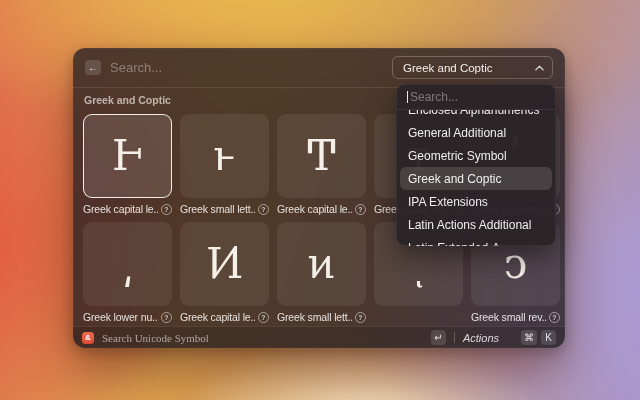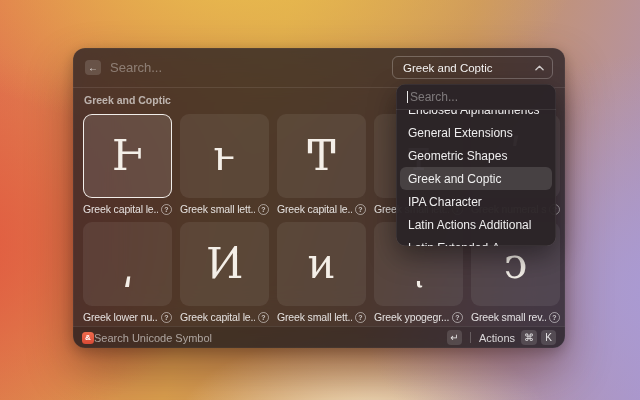--- a/index.html
+++ b/index.html
@@ -116,30 +116,30 @@
     background: rgba(0,0,0,0.14);
     border-radius: 0 0 12px 12px;
     display: flex; align-items: center; padding: 0 9px; font-size: 11px;
   }
   .ext-icon {
     width: 12px; height: 12px; border-radius: 3.5px;
     background: linear-gradient(180deg, #ef6a4c, #d94a35);
     display: flex; align-items: center; justify-content: center;
     font-size: 8px; font-weight: 700; color: #fff;
   }
-  .ext-name { color: rgba(255,255,255,0.55); flex: 1; }
+  .ext-name { margin-left: 8px; color: rgba(255,255,255,0.55); flex: 1; font-family: Liberation Serif, serif; }
   .primary-action { font-weight: 600; color: rgba(255,255,255,0.96); margin-right: 6px; }
   .key-box {
     min-width: 15px; height: 15px; padding: 0 3px; border-radius: 4px;
     background: rgba(255,255,255,0.13); color: rgba(255,255,255,0.85);
     display: flex; align-items: center; justify-content: center; font-size: 10px;
     cursor: pointer;
   }
   .bar-divider { width: 1px; height: 11px; background: rgba(255,255,255,0.22); margin: 0 8px; }
-  .actions-label { color: rgba(255,255,255,0.8); margin-right: 6px; cursor: pointer; }
+  .actions-label { color: rgba(255,255,255,0.8); margin-right: 22px; cursor: pointer; font-style: italic; }
   .statusbar .key-box + .key-box { margin-left: 4px; }
 </style>
 </head>
 <body>
 
 <div class="stage">
   <div class="window">
 
     <div class="topbar">
       <div class="back-btn">
@@ -230,48 +230,44 @@
           </div>
           <div class="tile-label">
             <span class="txt">Greek small lett...</span>
             <span class="help-icon"></span>
           </div>
         </div>
         <div class="cell">
           <div class="tile">
             <span class="glyph">ͺ</span>
           </div>
-          <div class="tile-label">
-            <span class="txt">Greek ypogegr...</span>
-            <span class="help-icon"></span>
-          </div>
         </div>
         <div class="cell">
           <div class="tile">
             <span class="glyph">ͻ</span>
           </div>
           <div class="tile-label">
             <span class="txt">Greek small rev...</span>
             <span class="help-icon"></span>
           </div>
         </div>
       </div>
     </div>
 
     <div class="dropdown">
       <div class="dd-search">
         <span class="text-cursor"></span>
         <span class="ph">Search...</span>
       </div>
       <div class="dd-list">
         <div class="dd-item">Enclosed Alphanumerics</div>
-        <div class="dd-item">General Extensions</div>
-        <div class="dd-item">Geometric Shapes</div>
+        <div class="dd-item">General Additional</div>
+        <div class="dd-item">Geometric Symbol</div>
         <div class="dd-item selected">Greek and Coptic</div>
-        <div class="dd-item">IPA Character</div>
+        <div class="dd-item">IPA Extensions</div>
         <div class="dd-item">Latin Actions Additional</div>
         <div class="dd-item">Latin Extended-A</div>
       </div>
     </div>
 
     <div class="statusbar">
       <div class="ext-icon">
         <span>&amp;</span>
       </div>
       <div class="ext-name">Search Unicode Symbol</div>

